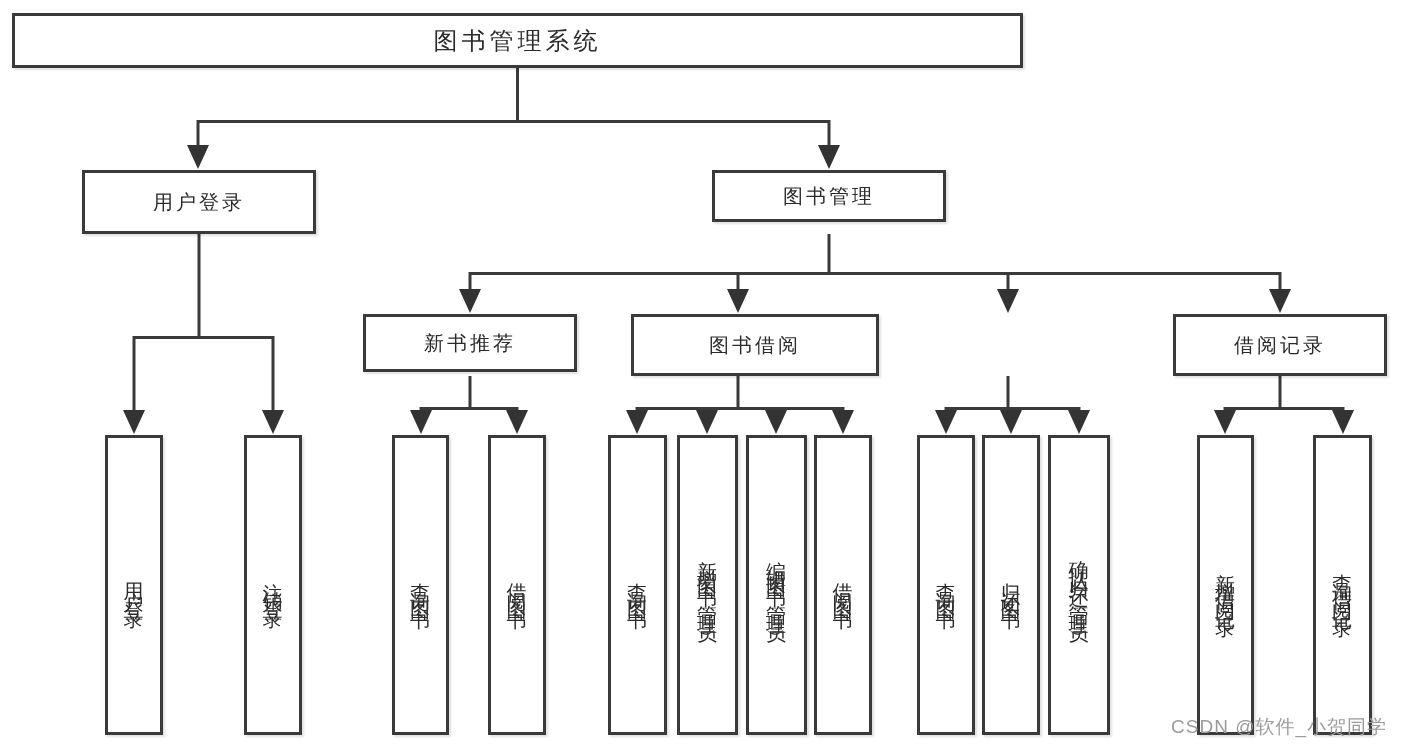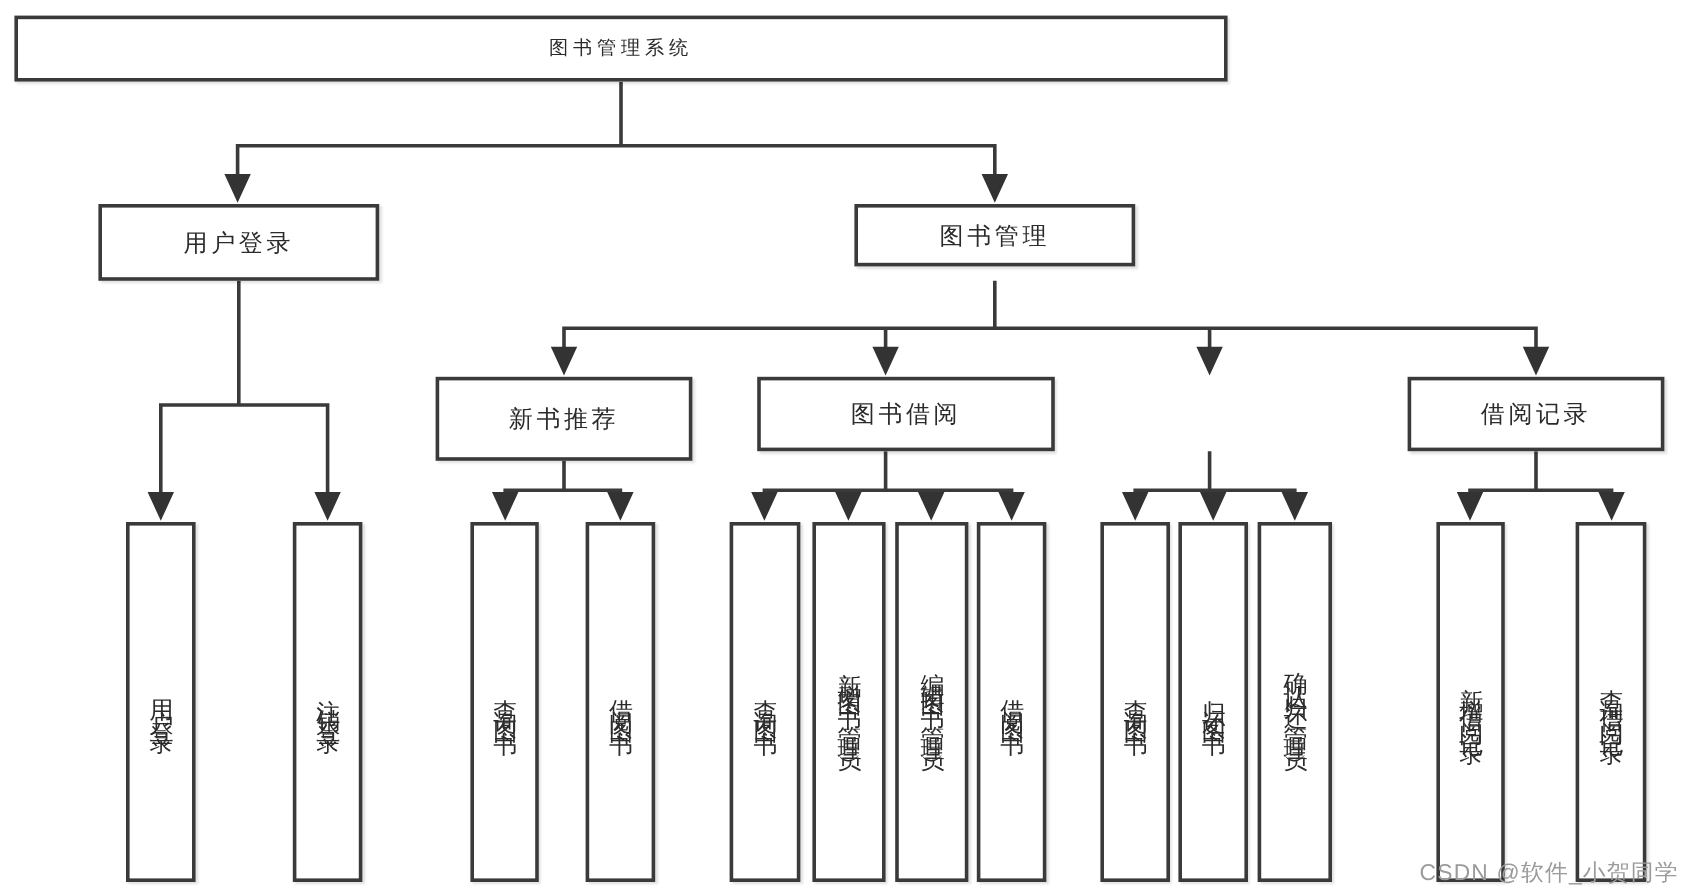--- a/index.html
+++ b/index.html
@@ -16,27 +16,27 @@
   .chead{fill:#333333;stroke:none;}
   .box,.vbox{
     position:absolute;z-index:2;box-sizing:border-box;
     border:3px solid var(--line);background:#ffffff;
     display:flex;align-items:center;justify-content:center;
     color:var(--text);
     box-shadow:2px 2px 2px rgba(0,0,0,0.12);
   }
   .box{font-size:20px;letter-spacing:3px;}
   .box span{white-space:nowrap;}
-  .root-box{font-size:16px;letter-spacing:4px;}
+  .root-box{font-size:24px;letter-spacing:4px;}
   .vbox span{
     writing-mode:vertical-rl;text-orientation:mixed;
     font-size:20px;letter-spacing:9px;line-height:1;
   }
   .watermark{
-    position:absolute;z-index:3;right:6px;top:714px;
+    position:absolute;z-index:3;right:18px;top:714px;
     font-size:19px;letter-spacing:1px;color:var(--wm);
     white-space:nowrap;
   }
 </style>
 </head>
 <body>
 
 <div class="canvas">
 
   <svg width="1405" height="747" viewBox="0 0 1405 747" aria-hidden="true">
@@ -86,21 +86,21 @@
     <span>图书管理系统</span>
   </div>
 
   <div class="box" style="left:82px;top:170px;width:234px;height:64px">
     <span>用户登录</span>
   </div>
   <div class="box" style="left:712px;top:170px;width:234px;height:52px">
     <span>图书管理</span>
   </div>
 
-  <div class="box" style="left:363px;top:314px;width:214px;height:70px">
+  <div class="box" style="left:363px;top:314px;width:214px;height:58px">
     <span>新书推荐</span>
   </div>
   <div class="box" style="left:631px;top:314px;width:248px;height:62px">
     <span>图书借阅</span>
   </div>
   <div class="box" style="left:1173px;top:314px;width:214px;height:62px">
     <span>借阅记录</span>
   </div>
 
   <div class="vbox" style="left:105px;top:435px;width:58px;height:300px">

